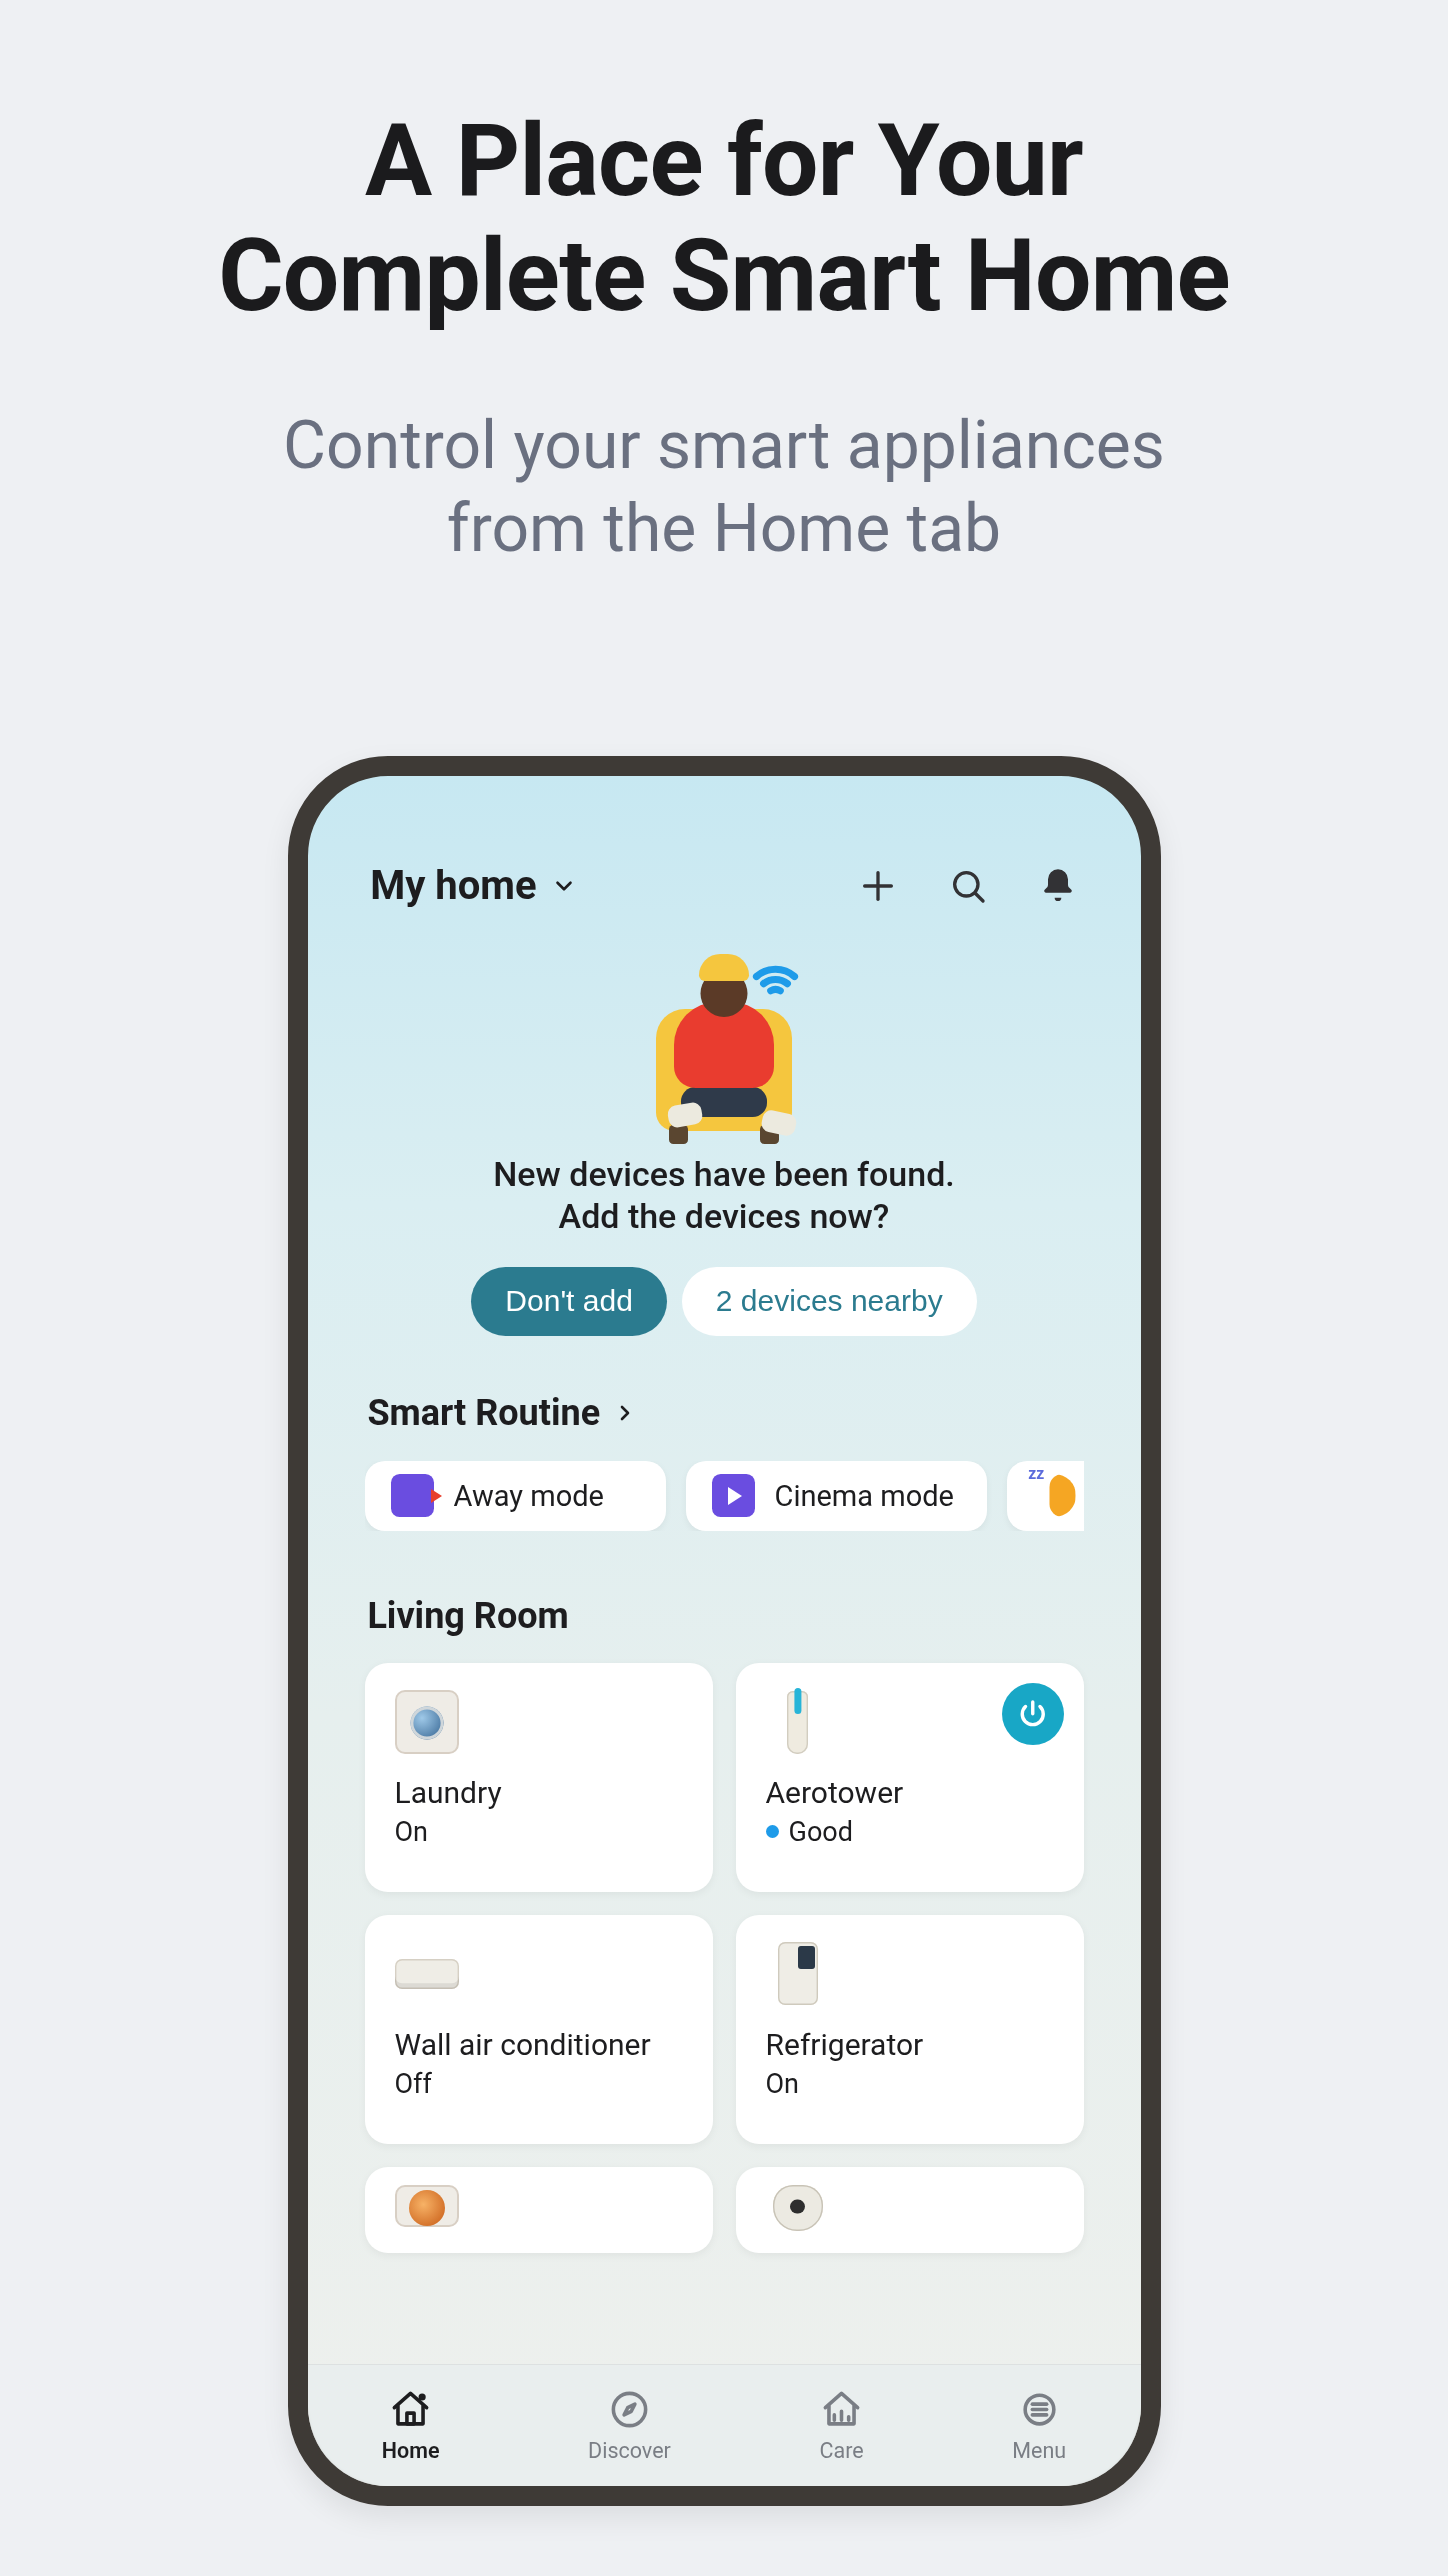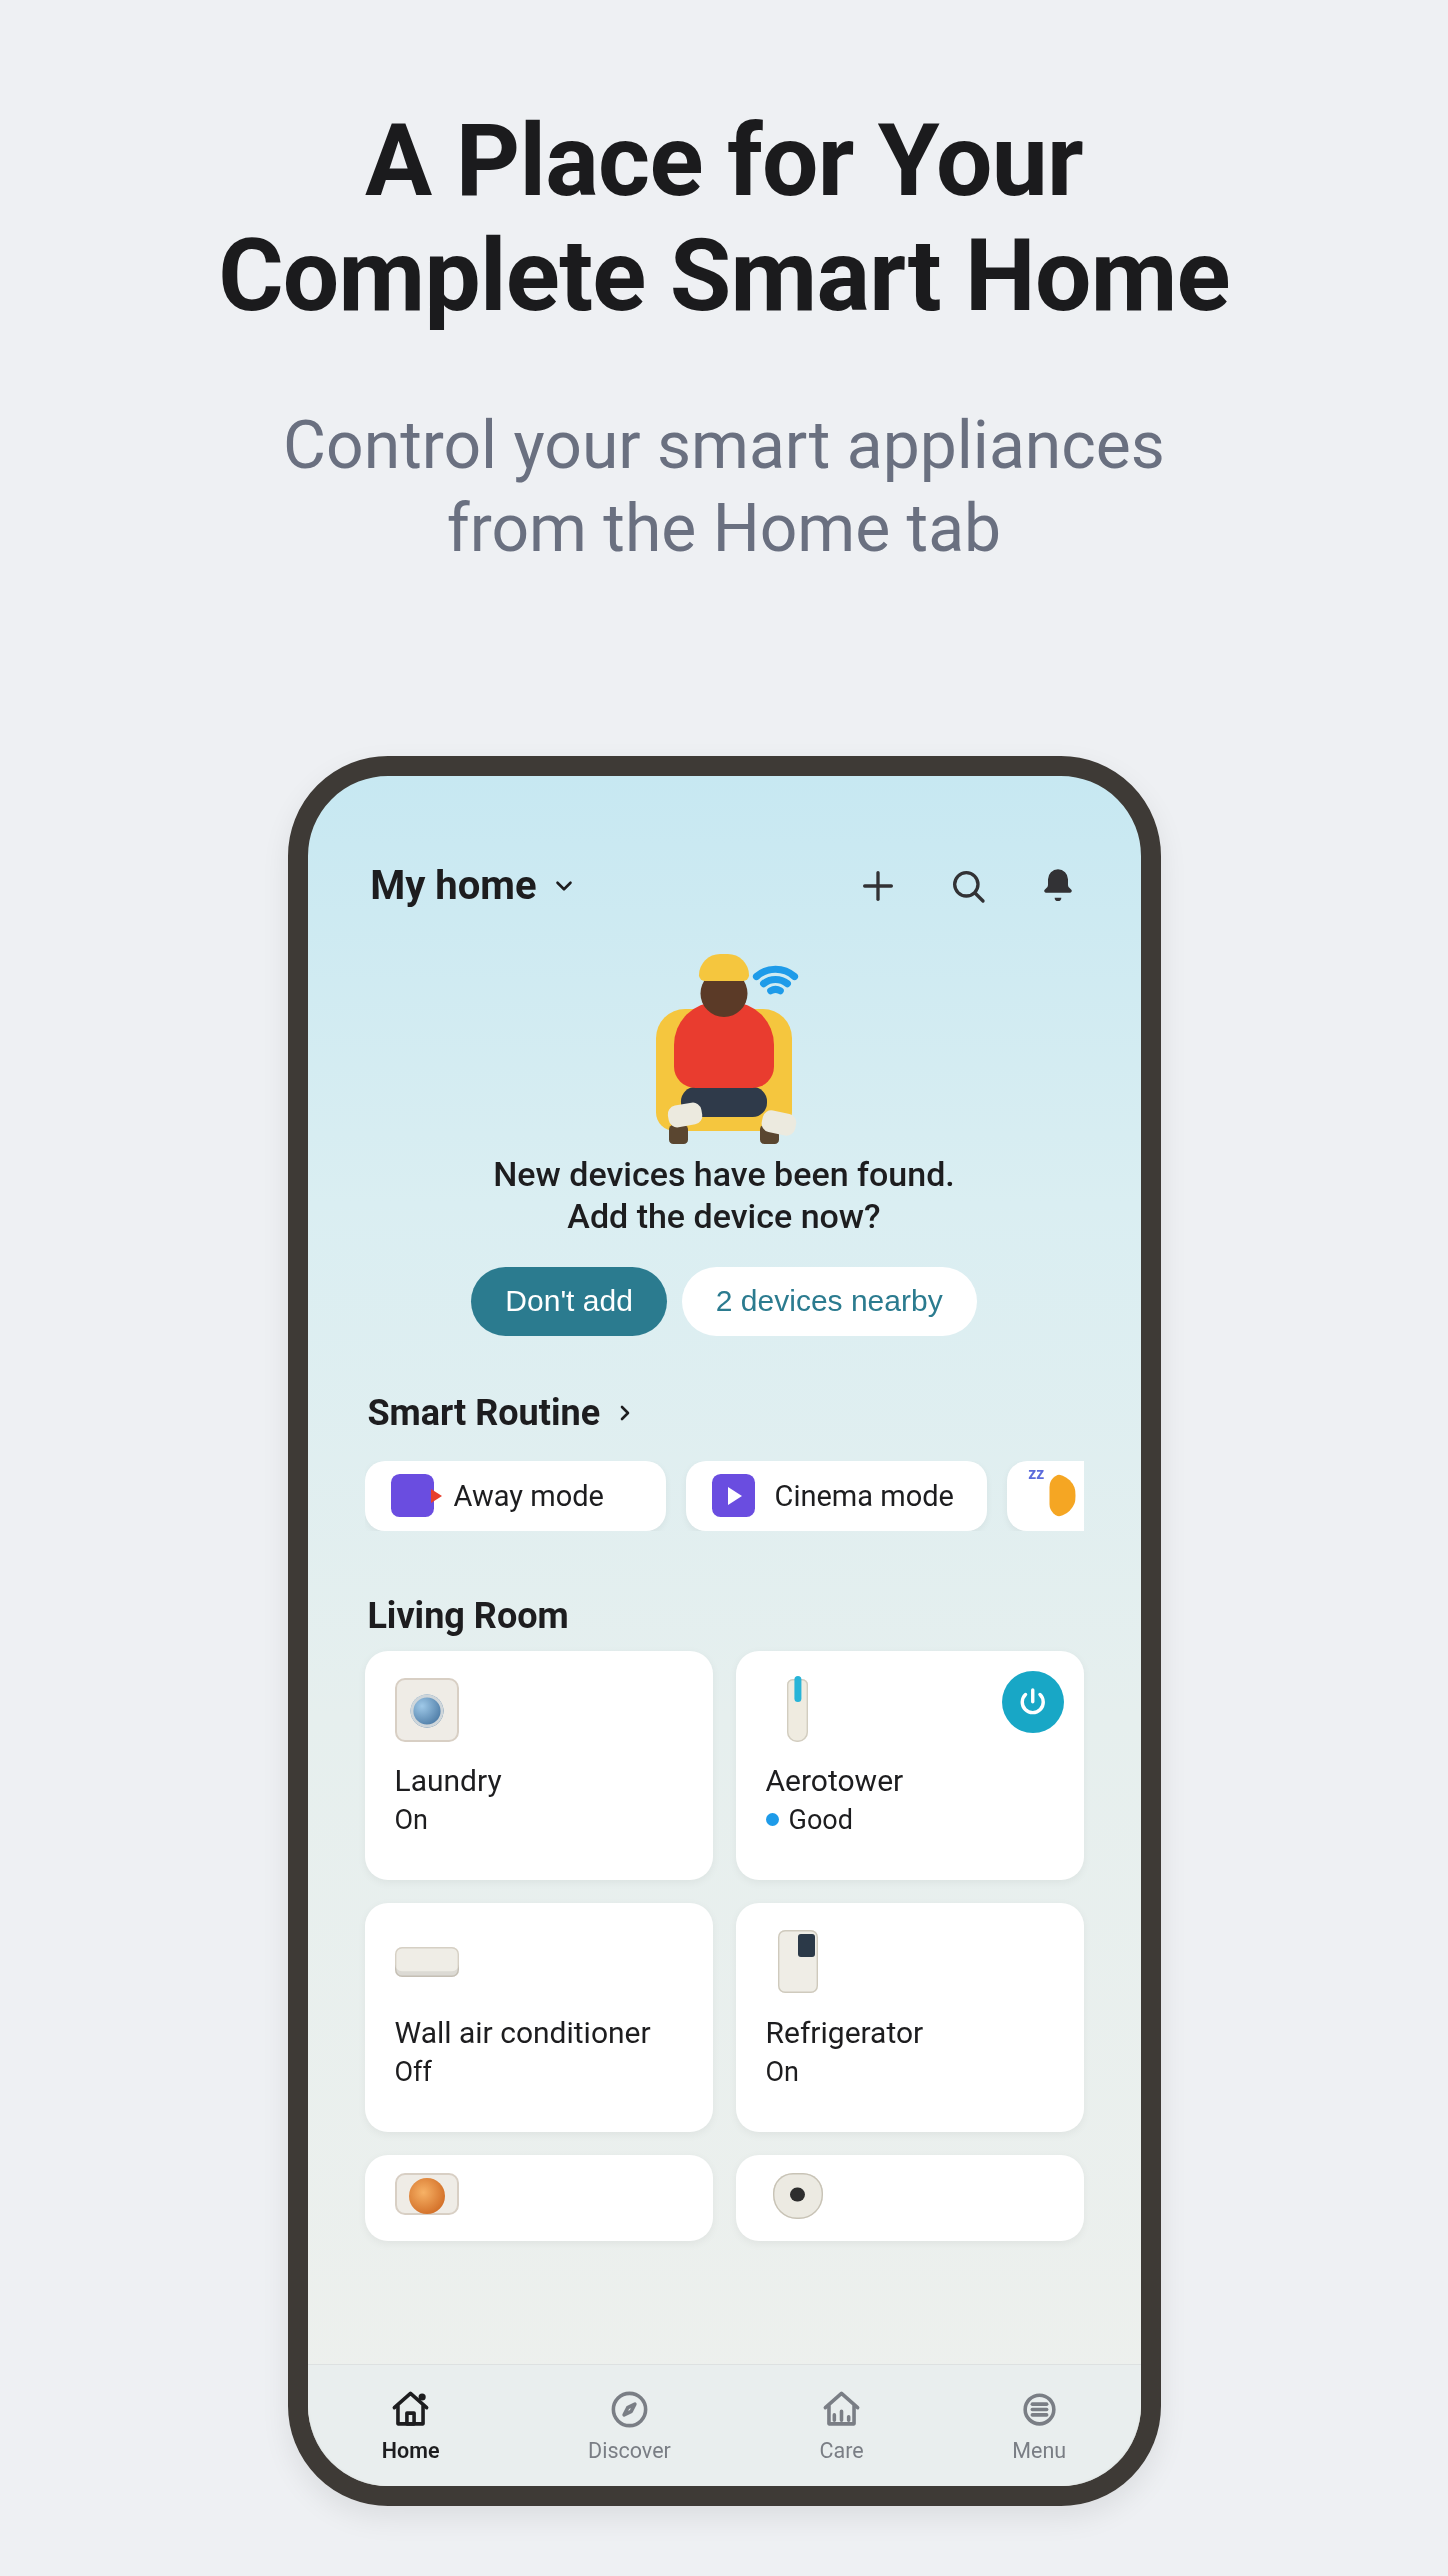--- a/index.html
+++ b/index.html
@@ -267,21 +267,21 @@
   .room-heading {
     margin-top: 64px;
     font-size: 36px;
     font-weight: 700;
     color: #1d1d1f;
     padding-left: 2.9px;
   }
 
   
   .device-grid {
-    margin-top: 14px;
+    margin-top: 26px;
     display: grid;
     grid-template-columns: 1fr 1fr;
     gap: 23px;
   }
   .device-card {
     background: #ffffff;
     border-radius: 23px;
     padding: 27px 30px 26px 30px;
     box-shadow: 0 2.9px 8.6px rgba(0,0,0,0.05);
     display: flex;
@@ -502,21 +502,21 @@
           <div class="person-head"></div>
           <div class="person-hat"></div>
           <svg class="signal" viewBox="0 0 24 24" fill="none" stroke="#1e9be9" stroke-width="3" stroke-linecap="round">
             <path d="M4 12a12 12 0 0 1 16 0"></path>
             <path d="M7 15a8 8 0 0 1 10 0"></path>
             <path d="M10 18a4 4 0 0 1 4 0"></path>
           </svg>
         </div>
         <div class="hero-text">
           <span>New devices have been found.</span><br>
-          <span>Add the device now?</span>
+          <span>Add the devices now?</span>
         </div>
         <div class="hero-buttons">
           <button class="btn btn-primary">Don't add</button>
           <button class="btn btn-secondary">2 devices nearby</button>
         </div>
       </div>
 
       <div class="section-heading">
         <span>Smart Routine</span>
         <svg width="24" height="24" viewBox="0 0 24 24" fill="none" stroke="#1d1d1f" stroke-width="2.6" stroke-linecap="round" stroke-linejoin="round">

